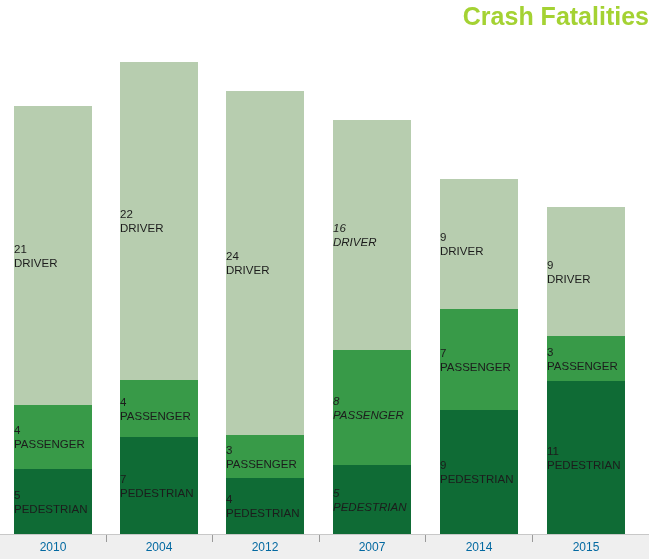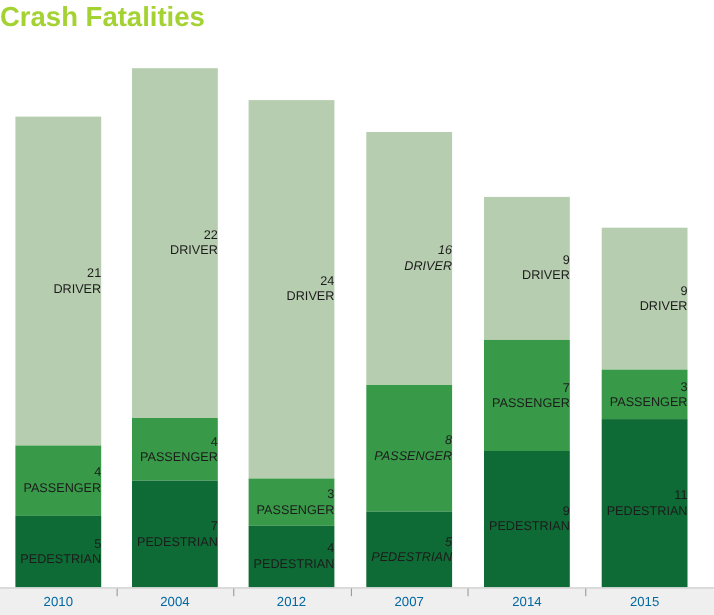--- a/index.html
+++ b/index.html
@@ -19,21 +19,21 @@
     left: 0; top: 0;
     width: 649px;
     height: 559px;
     background: #ffffff;
   }
   .chart-title {
     position: absolute;
     left: 0;
     top: 2px;
     width: 649px;
-    text-align: left;
+    text-align: right;
     font-size: 25px;
     font-weight: bold;
     color: #A4D233;
     letter-spacing: 0px;
     white-space: nowrap;
   }
   .plot-area {
     position: absolute;
     left: 0;
     top: 0;
@@ -49,21 +49,21 @@
     position: absolute;
     left: 0;
     width: 100%;
     box-sizing: border-box;
     overflow: hidden;
   }
   .seg-labels {
     position: absolute;
     left: 0;
     width: 100%;
-    text-align: right;
+    text-align: left;
     color: #1c1c1c;
     font-size: 11.5px;
     line-height: 14px;
     pointer-events: none;
     white-space: nowrap;
   }
   .seg-value { display: block; }
   .seg-cat { display: block; }
   .axis-band {
     position: absolute;

